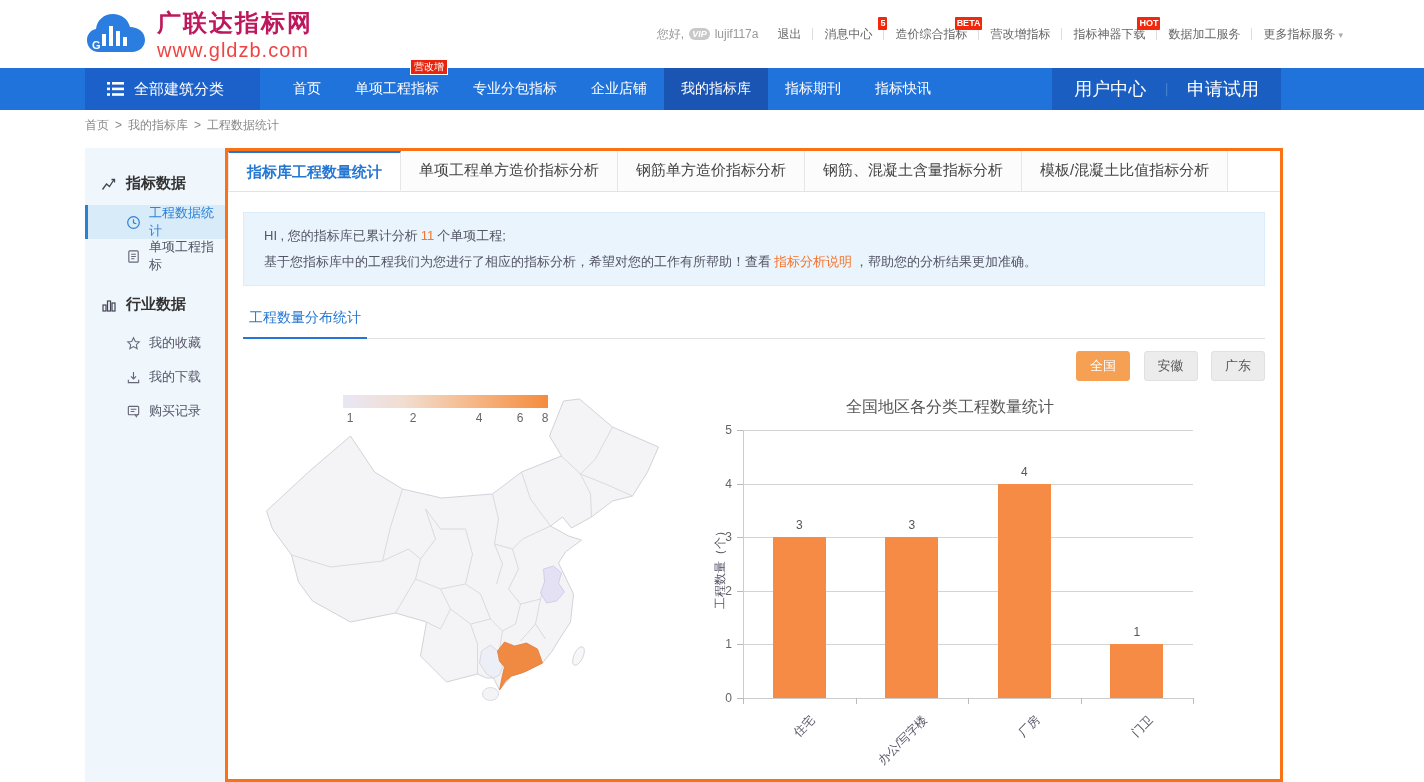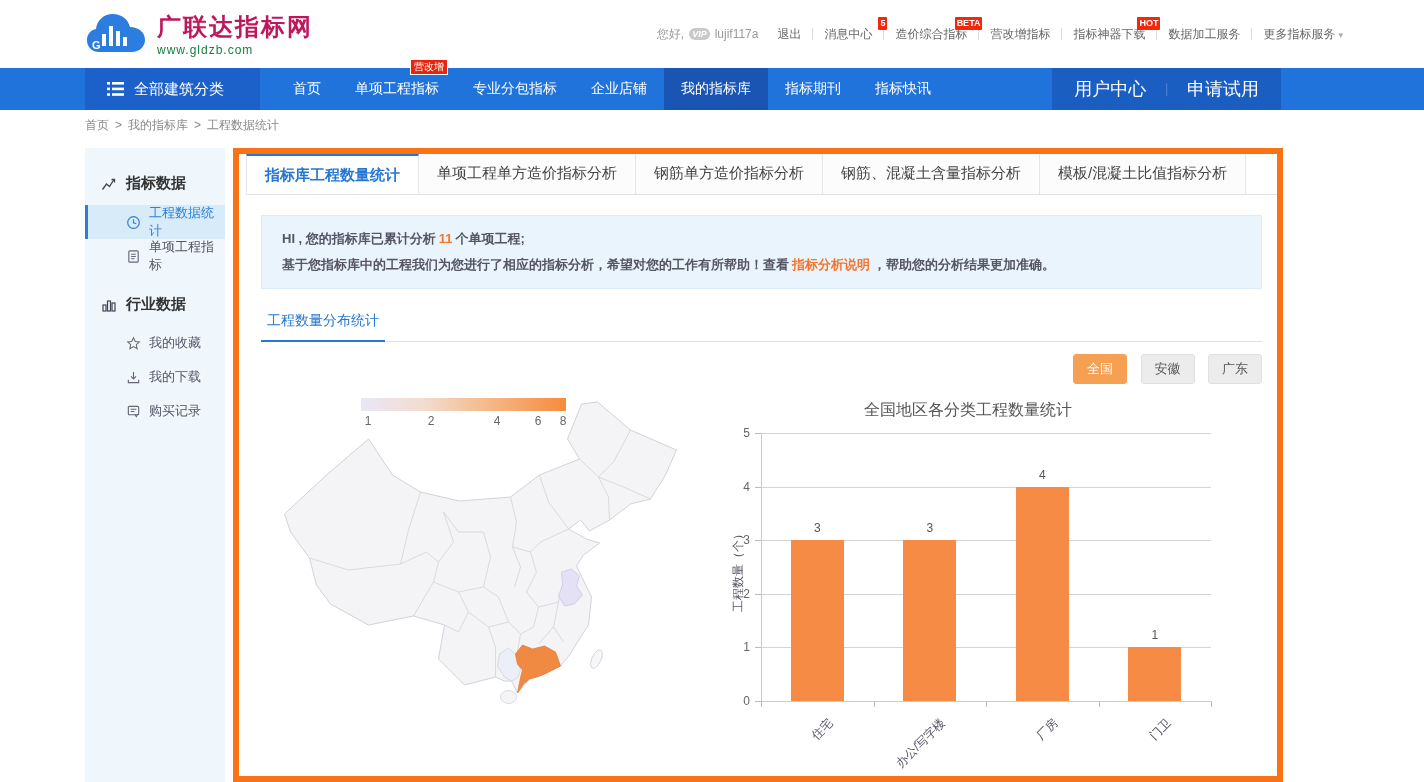--- a/index.html
+++ b/index.html
@@ -4,21 +4,21 @@
 <style>
   * { margin:0; padding:0; box-sizing:border-box; }
   html,body { width:1424px; height:782px; overflow:hidden; background:#fff;
     font-family:"Liberation Sans","DejaVu Sans",sans-serif; }
   a { text-decoration:none; cursor:pointer; }
 
   
   .header { height:68px; display:flex; align-items:center; justify-content:space-between; padding:0 70px 0 85px; background:#fff; }
   .logo { display:flex; align-items:center; gap:10px; }
   .logo-text .cn { font-size:24px; font-weight:bold; color:#be185d; letter-spacing:2px; }
-  .logo-text .en { font-size:12px; color:#15803d; letter-spacing:1px; }
+  .logo-text .en { font-size:20px; color:#ef4444; letter-spacing:1px; }
   .hlinks { display:flex; align-items:center; font-size:12px; color:#999; }
   .hlinks .item { position:relative; padding:0 11px; color:#666; white-space:nowrap; }
   .hlinks .sep { width:1px; height:12px; background:#ddd; }
   .greet { color:#999; padding-right:8px; display:flex; align-items:center; gap:5px;}
   .vip { background:#c9c9c9; color:#fff; font-size:9px; font-weight:bold; font-style:italic; border-radius:6px; padding:1px 3px; }
   .red-badge { position:absolute; top:-9px; right:-4px; background:#f2270c; color:#fff; font-size:9px; line-height:11px; padding:1px 2px; border-radius:1px; font-weight:bold;}
   .caret { color:#aaa; font-size:9px; margin-left:3px;}
 
   
   .nav { height:42px; background:#2173dc; display:flex; align-items:stretch; padding:0 85px; position:relative;}
@@ -36,29 +36,29 @@
   .breadcrumb a { color:#888; }
 
   
   .content { display:flex; margin:8px 0 0 85px; width:1198px; height:634px; }
   .sidebar { width:140px; background:#eff6fc; flex-shrink:0; padding-top:14px; }
   .side-title { display:flex; align-items:center; gap:9px; font-size:15px; font-weight:bold; color:#333; padding:12px 0 12px 16px; }
   .side-item { display:flex; align-items:center; gap:8px; height:34px; padding-left:38px; font-size:13px; color:#556; border-left:3px solid transparent; }
   .side-item.active { background:#d7ebf9; border-left-color:#2e7fd4; color:#2e82d8; }
   .side-item .ic, .side-title .ic { display:inline-flex; }
 
-  .panel { flex:1; margin-left:8px; border:6px solid #f97316; background:#fff; overflow:hidden;padding-left:7px; }
+  .panel { flex:1; margin-left:0; border:3px solid #f97316; background:#fff; overflow:hidden; }
 
   
   .tabs { display:flex; border-bottom:1px solid #e3e3e3; }
   .tab { padding:0 18px; height:40px; line-height:38px; font-size:15px; color:#444; border-right:1px solid #e6e6e6; background:#fcfcfc; white-space:nowrap; }
   .tab.active { color:#2677d3; font-weight:bold; background:#fff; border-top:2px solid #2677d3; border-left:1px solid #e6e6e6; margin-bottom:-1px; border-bottom:1px solid #fff; }
 
   
-  .notice { margin:20px 15px 0; background:#e9f4fc; border:1px solid #ddecf9; padding:10px 20px; font-size:13px; color:#556; line-height:26px;font-weight:bold; }
+  .notice { margin:20px 15px 0; background:#e9f4fc; border:1px solid #ddecf9; padding:10px 20px; font-size:13px; color:#556; line-height:26px; }
   .notice .orange { color:#f4752e; margin:0 3px;}
   .notice a.orange { cursor:pointer; }
 
   
   .subtab-row { margin:22px 15px 0; border-bottom:1px solid #e2e2e2; }
   .subtab { display:inline-block; color:#2677d3; font-size:14px; padding:0 6px 10px; border-bottom:2px solid #2677d3; margin-bottom:-1px; }
 
   
   .region-row { margin:12px 15px 0; text-align:right; }
   .region-btn { display:inline-block; font-size:13px; padding:5px 13px; margin-left:9px; border-radius:3px; background:#ececec; border:1px solid #e0e0e0; color:#555; }

